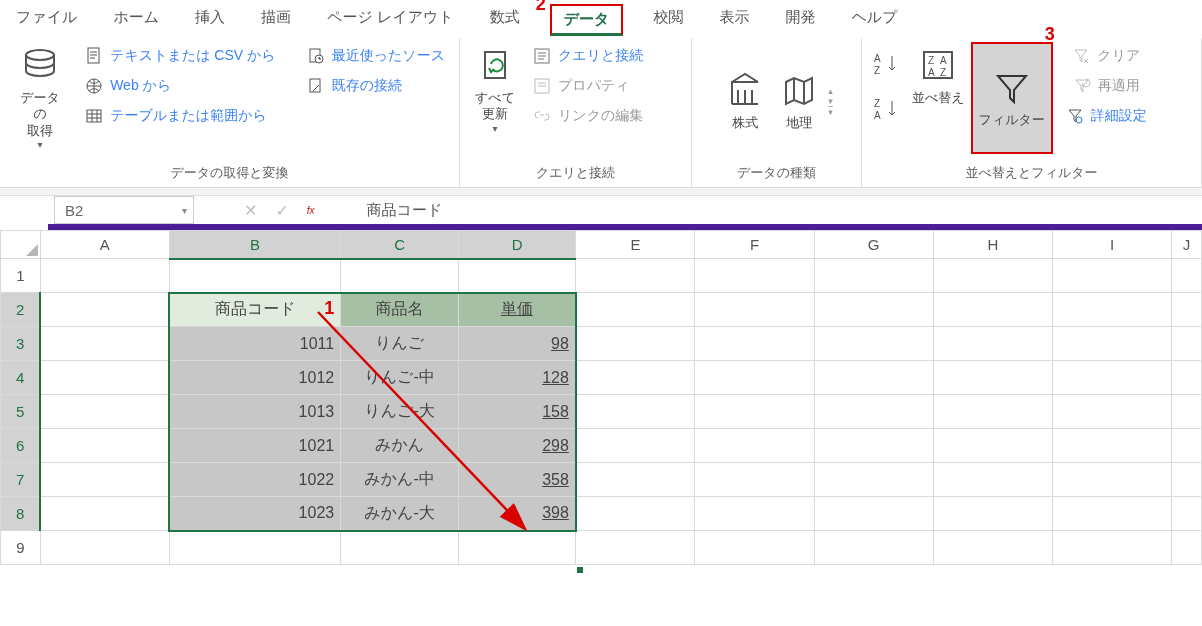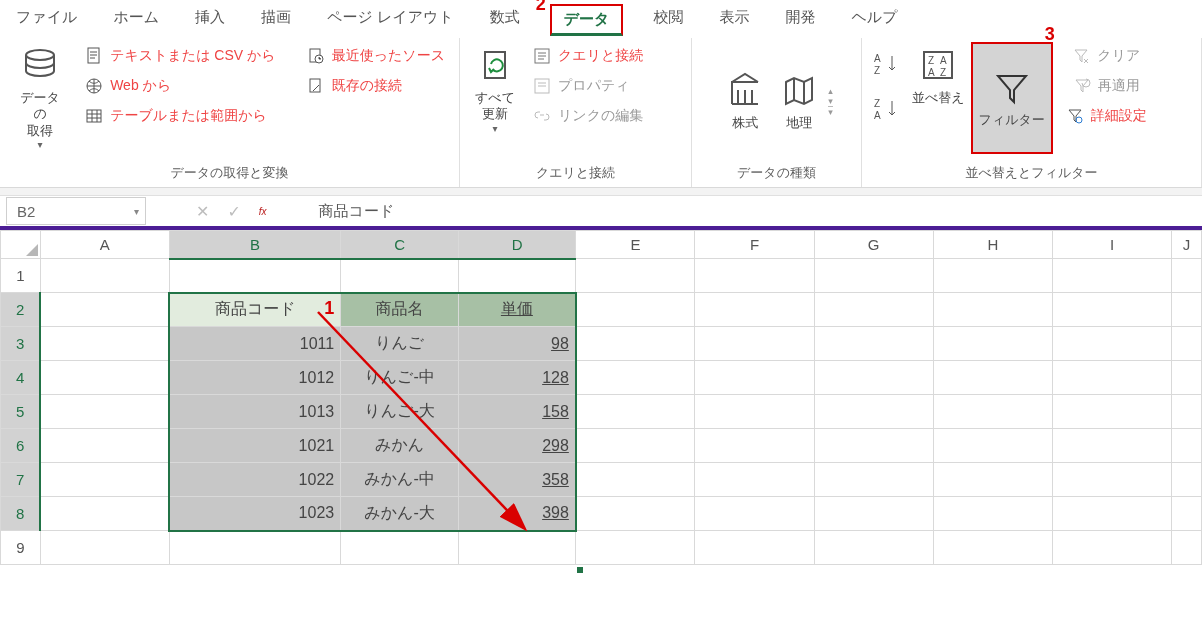--- a/index.html
+++ b/index.html
@@ -53,30 +53,30 @@
   .bigbtn {
     display: flex; flex-direction: column; align-items: center; justify-content: flex-start;
     padding: 4px 6px; cursor: pointer;
     text-align: center; line-height: 1.25; font-size: 13px; color: #444;
     min-width: 54px;
   }
   .bigbtn .ico { width: 40px; height: 40px; display:flex; align-items:center; justify-content:center; margin-bottom: 4px; }
   .vstack { display:flex; flex-direction:column; gap: 6px; padding: 2px 4px; }
   .smallbtn {
     display:flex; align-items:center; gap:6px; padding:2px 2px; cursor:pointer;
-    font-size: 14px; color: #ef4444; white-space: nowrap;
+    font-size: 14px; color: #3b82f6; white-space: nowrap;
   }
   .smallbtn .ico { width:20px; height:20px; display:flex; align-items:center; justify-content:center; }
   .dim { color: #9a9a9a; }
   .filter-highlight { background: #d4d4d4; }
   
   .formula-bar {
     display:flex; align-items:center; height: 34px;
-    border-bottom: 4px solid #4c1d95; background: #fff;
-    font-size: 15px; color: #555;
+    border-bottom: 6px solid #4c1d95; background: #fff;
+    font-size: 15px; color: #555; margin-left: 48px;
   }
   .namebox {
     width: 140px; height: 28px; border: 1px solid #cfcfcf; margin-left: 6px;
     display:flex; align-items:center; justify-content:space-between; padding: 0 6px 0 10px;
     color: #666;
   }
   .fx-btns { display:flex; align-items:center; gap: 18px; padding: 0 24px 0 50px; color: #bdbdbd; font-size:16px; }
   .fx-label { font-style: italic; color:#b91c1c; font-size: 10px; }
   .formula-text { padding-left: 28px; color: #555; font-size: 15px; }
   

